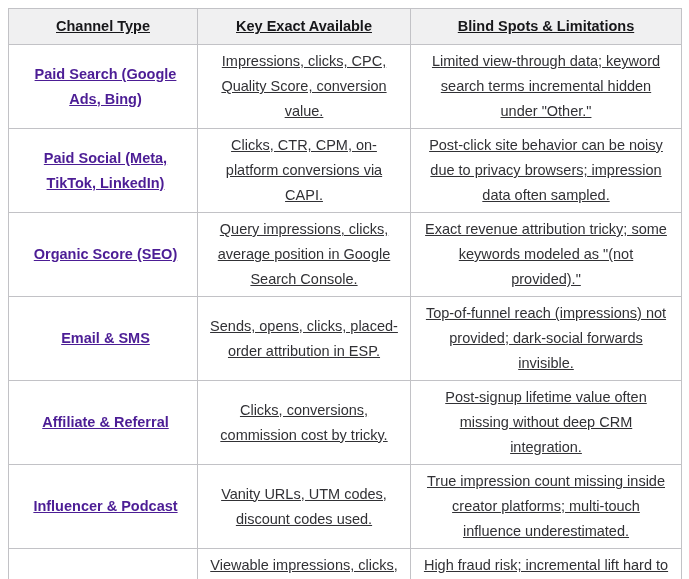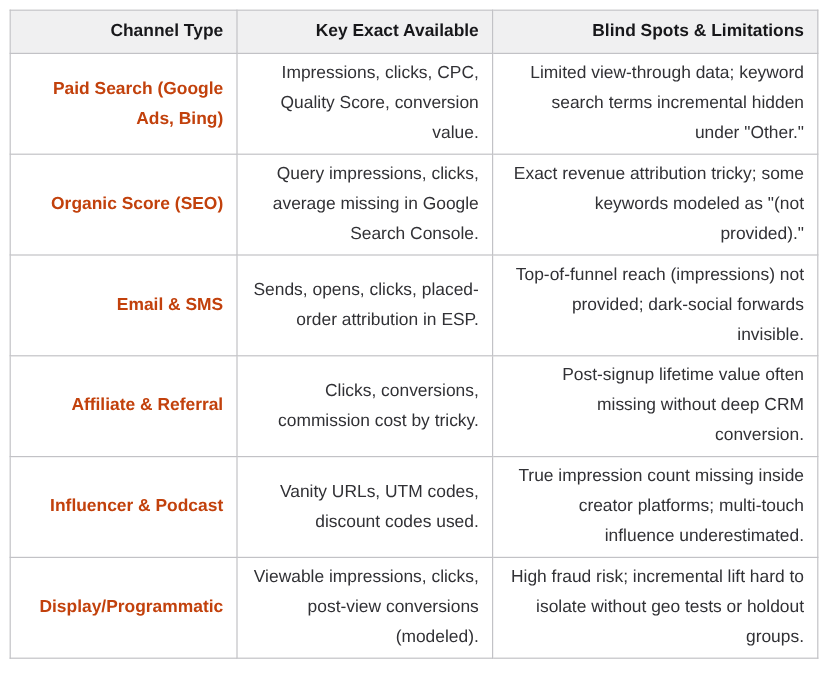--- a/index.html
+++ b/index.html
@@ -19,38 +19,39 @@
     border-collapse: collapse;
     table-layout: fixed;
   }
   table.channel-table col.c1 { width: 189px; }
   table.channel-table col.c2 { width: 213px; }
   table.channel-table col.c3 { width: 271px; }
   table.channel-table th,
   table.channel-table td {
     border: 1px solid #c2c2c6;
     vertical-align: middle;
-    text-align: right;
+    text-align: center;
     padding: 4px 11px;
     font-size: 14.5px;
     line-height: 25px;
     color: #313135;
     word-wrap: break-word;
+    text-decoration: underline;
   }
   table.channel-table thead th {
     background: #f0f0f1;
     font-weight: bold;
     color: #17171a;
     height: 36px;
     padding-top: 5px;
     padding-bottom: 5px;
   }
   table.channel-table td.channel-cell {
     font-weight: bold;
-    color: #c2410c;
+    color: #4c1d95;
     padding-left: 16px;
   }
   table.channel-table tbody td { height: 78px; }
   table.channel-table tbody tr.row-affiliate td { height: 54px; }
 </style>
 </head>
 <body>
 
 <div class="page">
   <table class="channel-table">
@@ -66,33 +67,38 @@
         <th>Blind Spots &amp; Limitations</th>
       </tr>
     </thead>
     <tbody>
       <tr>
         <td class="channel-cell">Paid Search (Google Ads, Bing)</td>
         <td>Impressions, clicks, CPC, Quality Score, conversion value.</td>
         <td>Limited view-through data; keyword search terms incremental hidden under "Other."</td>
       </tr>
       <tr>
+        <td class="channel-cell">Paid Social (Meta, TikTok, LinkedIn)</td>
+        <td>Clicks, CTR, CPM, on-platform conversions via CAPI.</td>
+        <td>Post-click site behavior can be noisy due to privacy browsers; impression data often sampled.</td>
+      </tr>
+      <tr>
         <td class="channel-cell">Organic Score (SEO)</td>
-        <td>Query impressions, clicks, average missing in Google Search Console.</td>
+        <td>Query impressions, clicks, average position in Google Search Console.</td>
         <td>Exact revenue attribution tricky; some keywords modeled as "(not provided)."</td>
       </tr>
       <tr>
         <td class="channel-cell">Email &amp; SMS</td>
         <td>Sends, opens, clicks, placed-order attribution in ESP.</td>
         <td>Top-of-funnel reach (impressions) not provided; dark-social forwards invisible.</td>
       </tr>
       <tr class="row-affiliate">
         <td class="channel-cell">Affiliate &amp; Referral</td>
         <td>Clicks, conversions, commission cost by tricky.</td>
-        <td>Post-signup lifetime value often missing without deep CRM conversion.</td>
+        <td>Post-signup lifetime value often missing without deep CRM integration.</td>
       </tr>
       <tr>
         <td class="channel-cell">Influencer &amp; Podcast</td>
         <td>Vanity URLs, UTM codes, discount codes used.</td>
         <td>True impression count missing inside creator platforms; multi-touch influence underestimated.</td>
       </tr>
       <tr>
         <td class="channel-cell">Display/Programmatic</td>
         <td>Viewable impressions, clicks, post-view conversions (modeled).</td>
         <td>High fraud risk; incremental lift hard to isolate without geo tests or holdout groups.</td>

